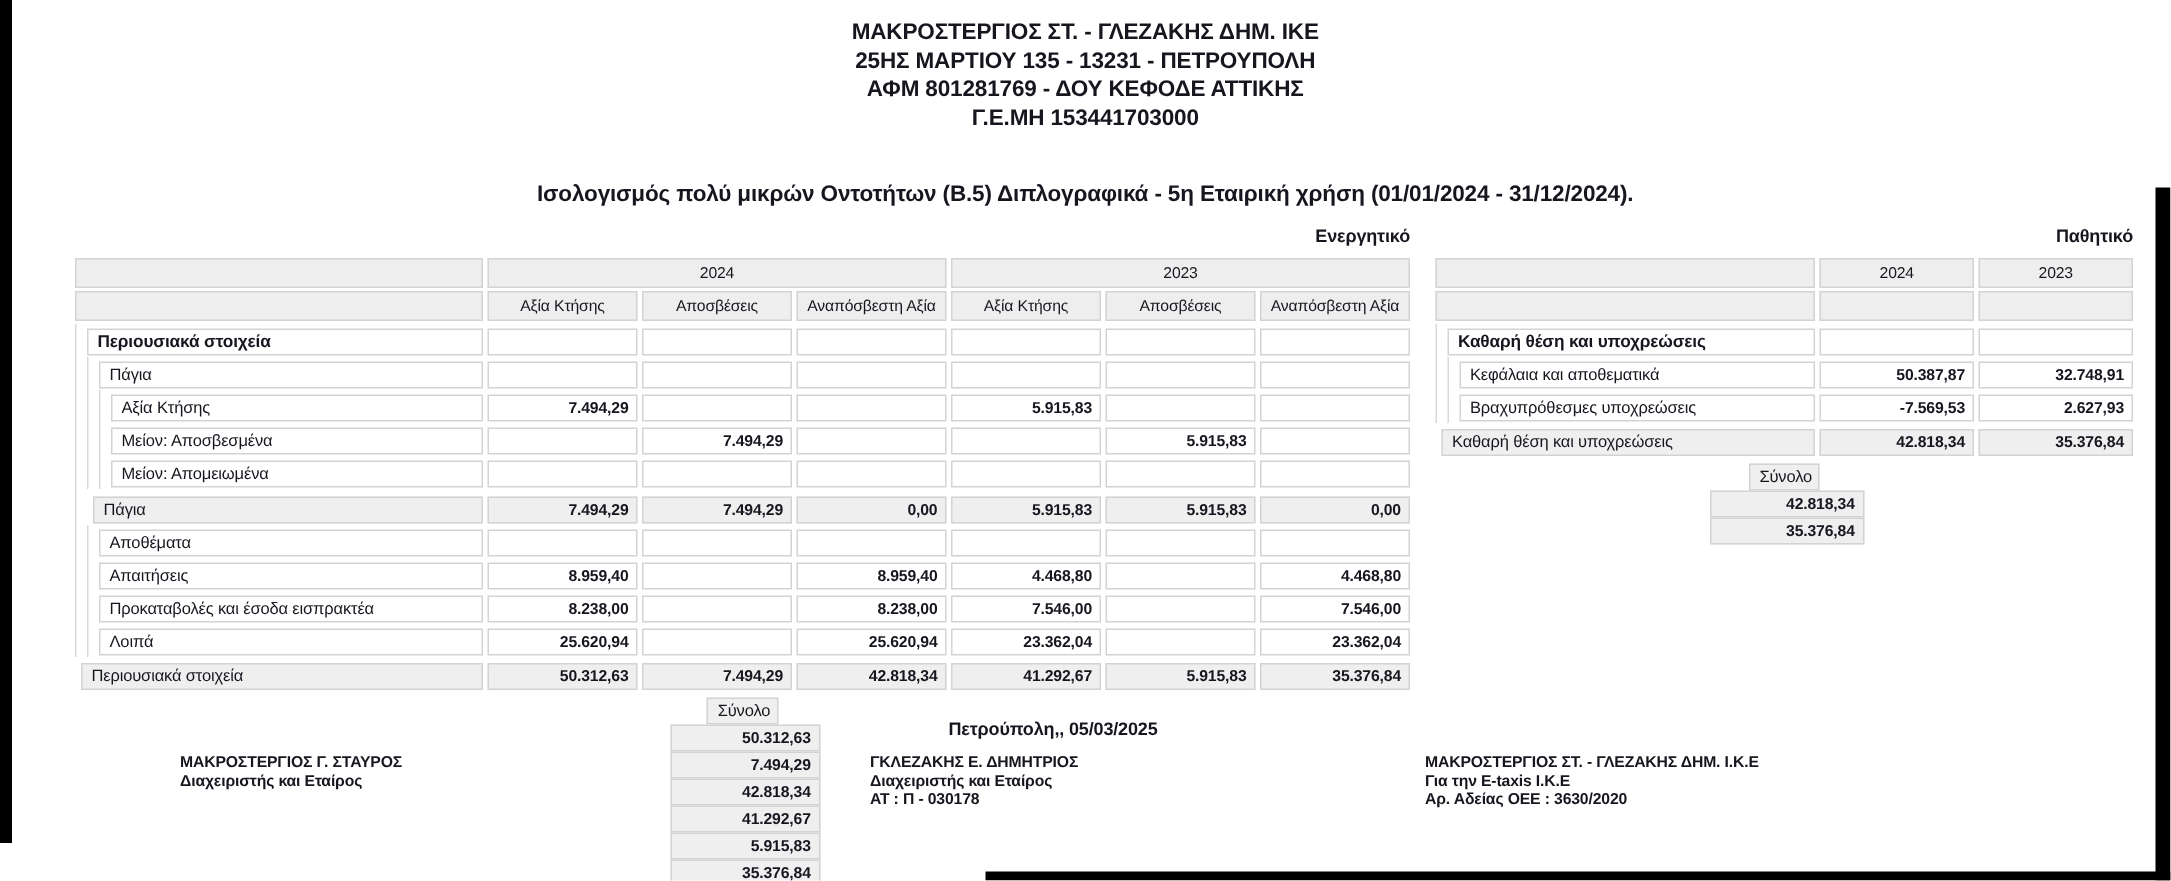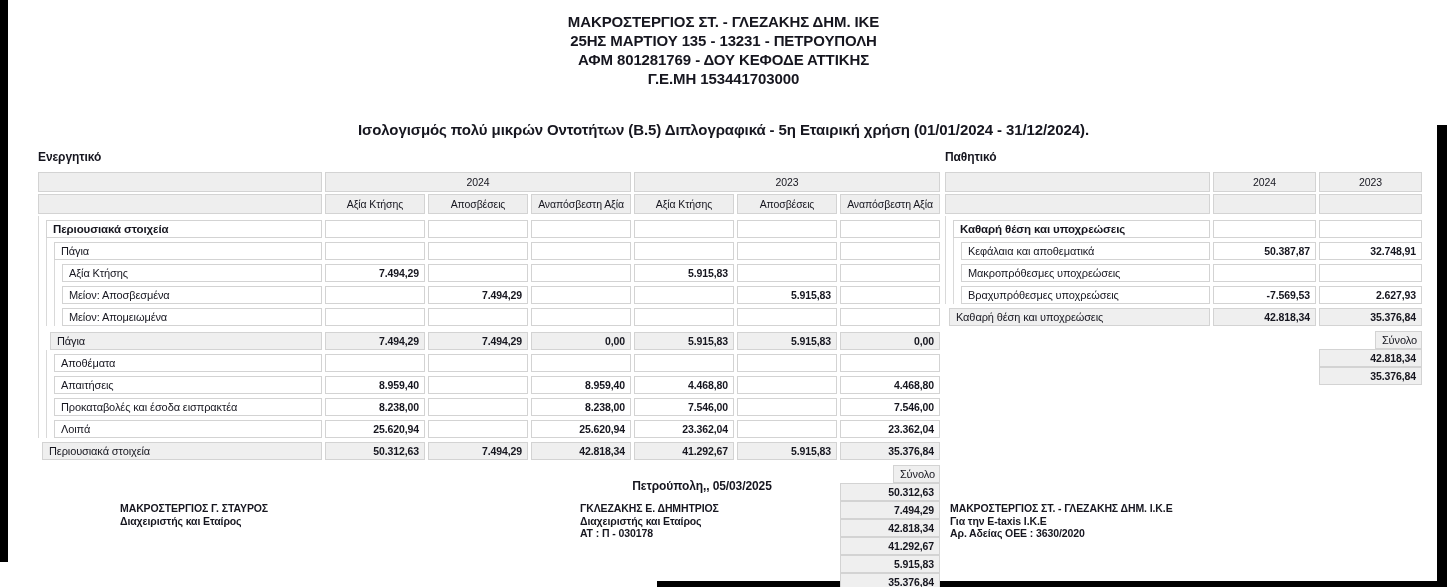--- a/index.html
+++ b/index.html
@@ -14,23 +14,23 @@
   .strip-bottom{position:absolute;left:657px;top:581px;width:790px;height:6px;background:#000;}
 
   .company-header{position:absolute;top:12px;left:0;width:1447px;text-align:center;
     font-weight:bold;font-size:15px;line-height:19px;}
   .report-title{position:absolute;top:121px;left:0;width:1447px;text-align:center;
     font-weight:bold;font-size:15px;}
 
   .tbl{position:absolute;top:148px;}
   .tbl-assets{left:38px;width:902px;}
   .tbl-liab{left:945px;width:477px;}
-  .section-title{text-align:left;font-weight:bold;font-size:12px;height:22px;line-height:18px;}
-
-  .trow{display:flex;margin-top:2px;align-items:flex-end;}
+  .section-title{text-align:right;font-weight:bold;font-size:12px;height:22px;line-height:18px;}
+
+  .trow{display:flex;margin-top:2px;align-items:center;margin-left:12px;}
   .cell{box-sizing:border-box;border:1px solid #d3d3d3;background:#fff;height:18px;}
   .hcell{box-sizing:border-box;border:1px solid #d3d3d3;background:#eeeeee;height:20px;
     line-height:18px;text-align:center;font-size:10.5px;}
   .hlbl{flex:1;}
   .hyear{width:306px;margin-left:3px;}
   .hcol{width:100px;margin-left:3px;}
   .hcol-r{width:103px;margin-left:3px;}
 
   .tbody{margin-top:4px;}
   .lbl{flex:1;font-size:11px;line-height:15px;padding:1px 4px 0 6px;white-space:nowrap;overflow:hidden;}
@@ -243,27 +243,20 @@
       <div class="trow item">
         <div class="guide"></div>
         <div class="guide"></div>
         <div class="cell lbl">Κεφάλαια και αποθεματικά</div>
         <div class="cell val val-r">50.387,87</div>
         <div class="cell val val-r">32.748,91</div>
       </div>
       <div class="trow item">
         <div class="guide"></div>
         <div class="guide"></div>
-        <div class="cell lbl">Μακροπρόθεσμες υποχρεώσεις</div>
-        <div class="cell val val-r"></div>
-        <div class="cell val val-r"></div>
-      </div>
-      <div class="trow item">
-        <div class="guide"></div>
-        <div class="guide"></div>
         <div class="cell lbl">Βραχυπρόθεσμες υποχρεώσεις</div>
         <div class="cell val val-r">-7.569,53</div>
         <div class="cell val val-r">2.627,93</div>
       </div>
       <div class="trow subtotal gray">
         <div class="cell lbl">Καθαρή θέση και υποχρεώσεις</div>
         <div class="cell val val-r">42.818,34</div>
         <div class="cell val val-r">35.376,84</div>
       </div>
       <div class="trow total gray">

